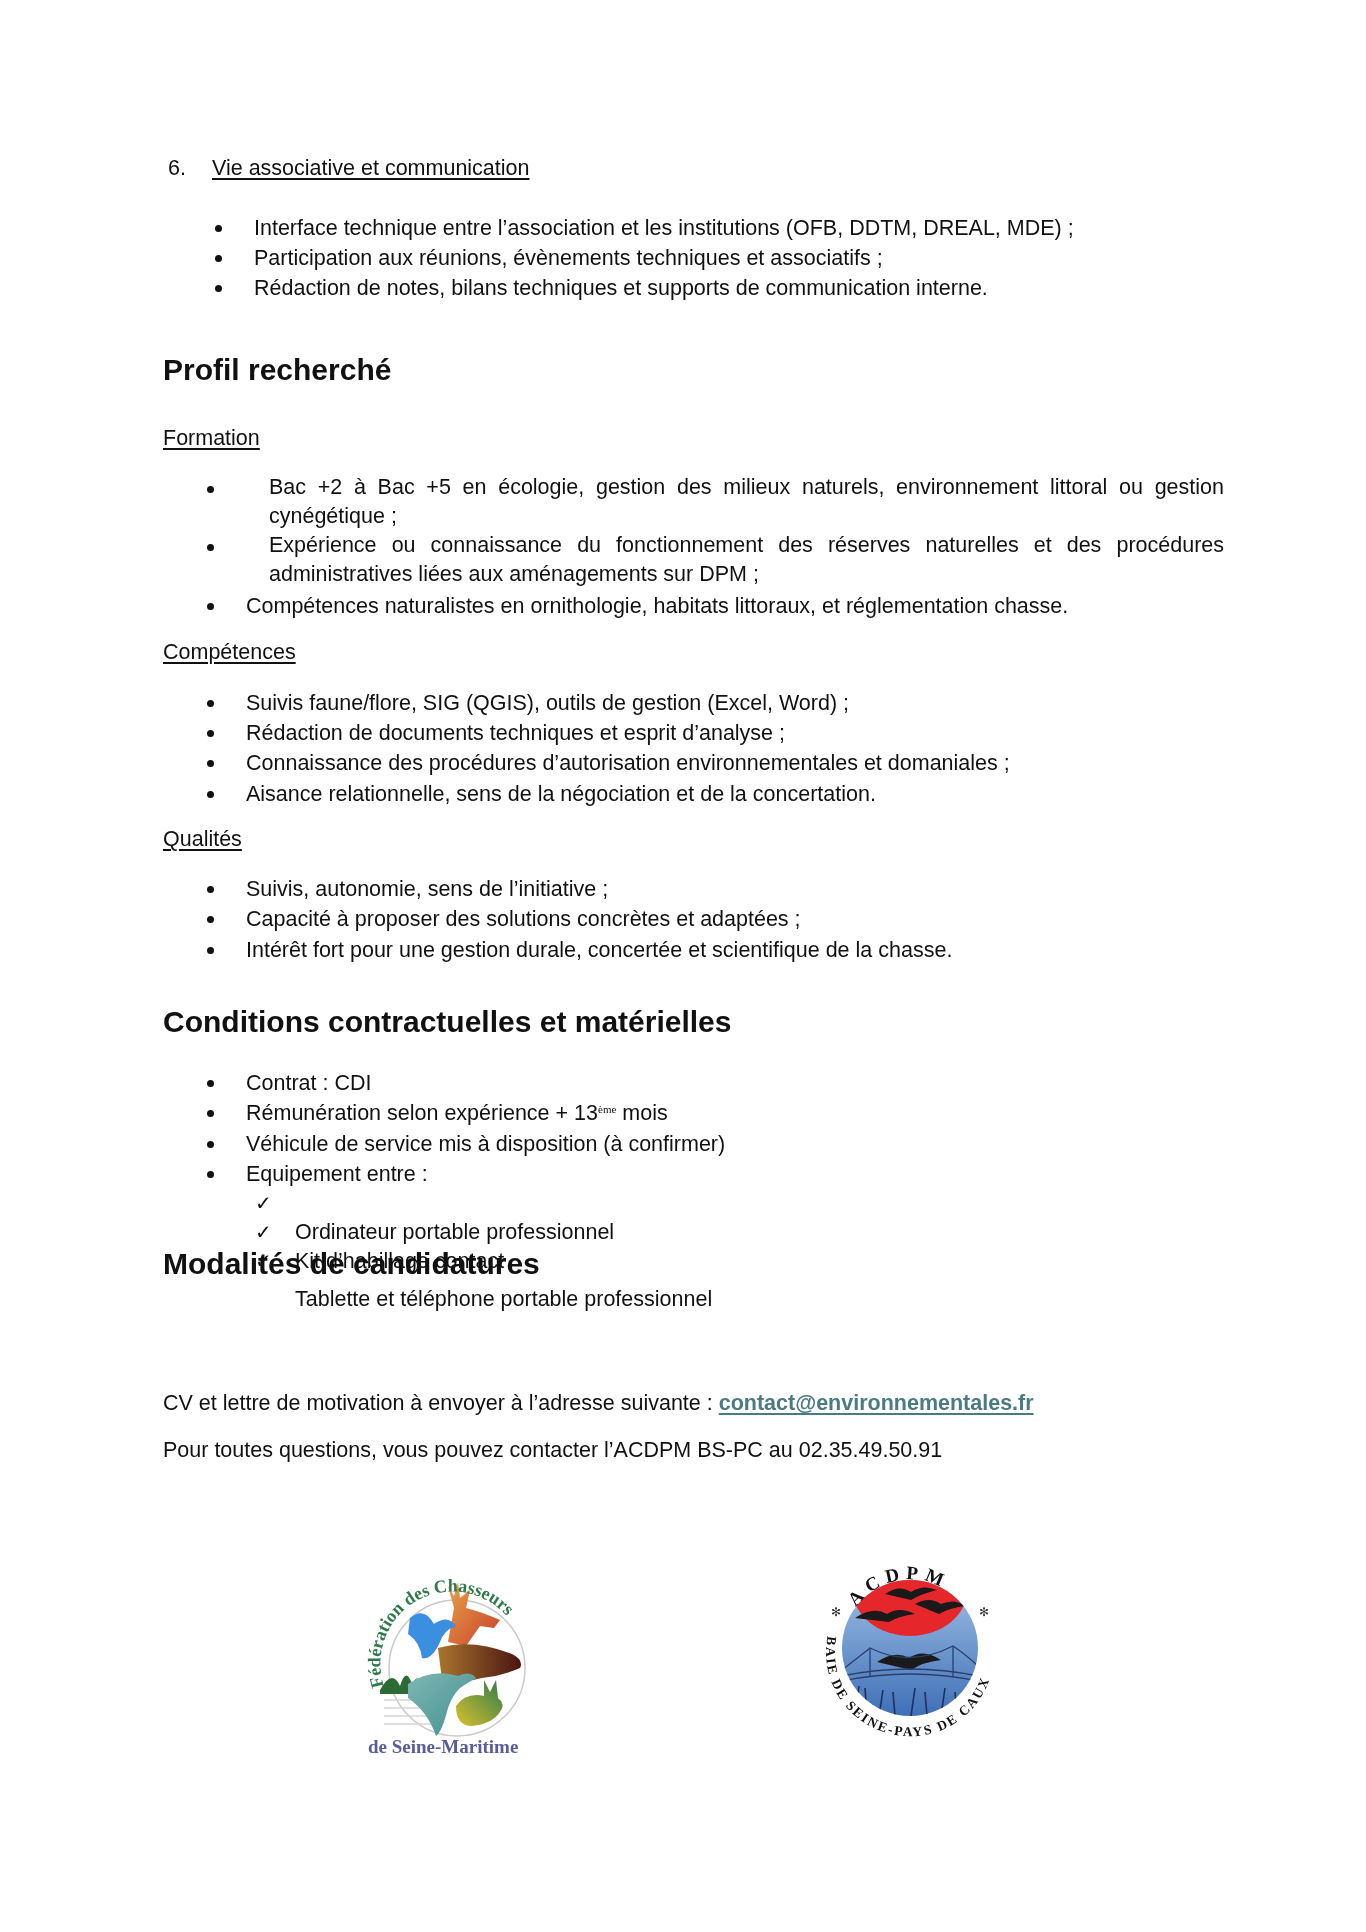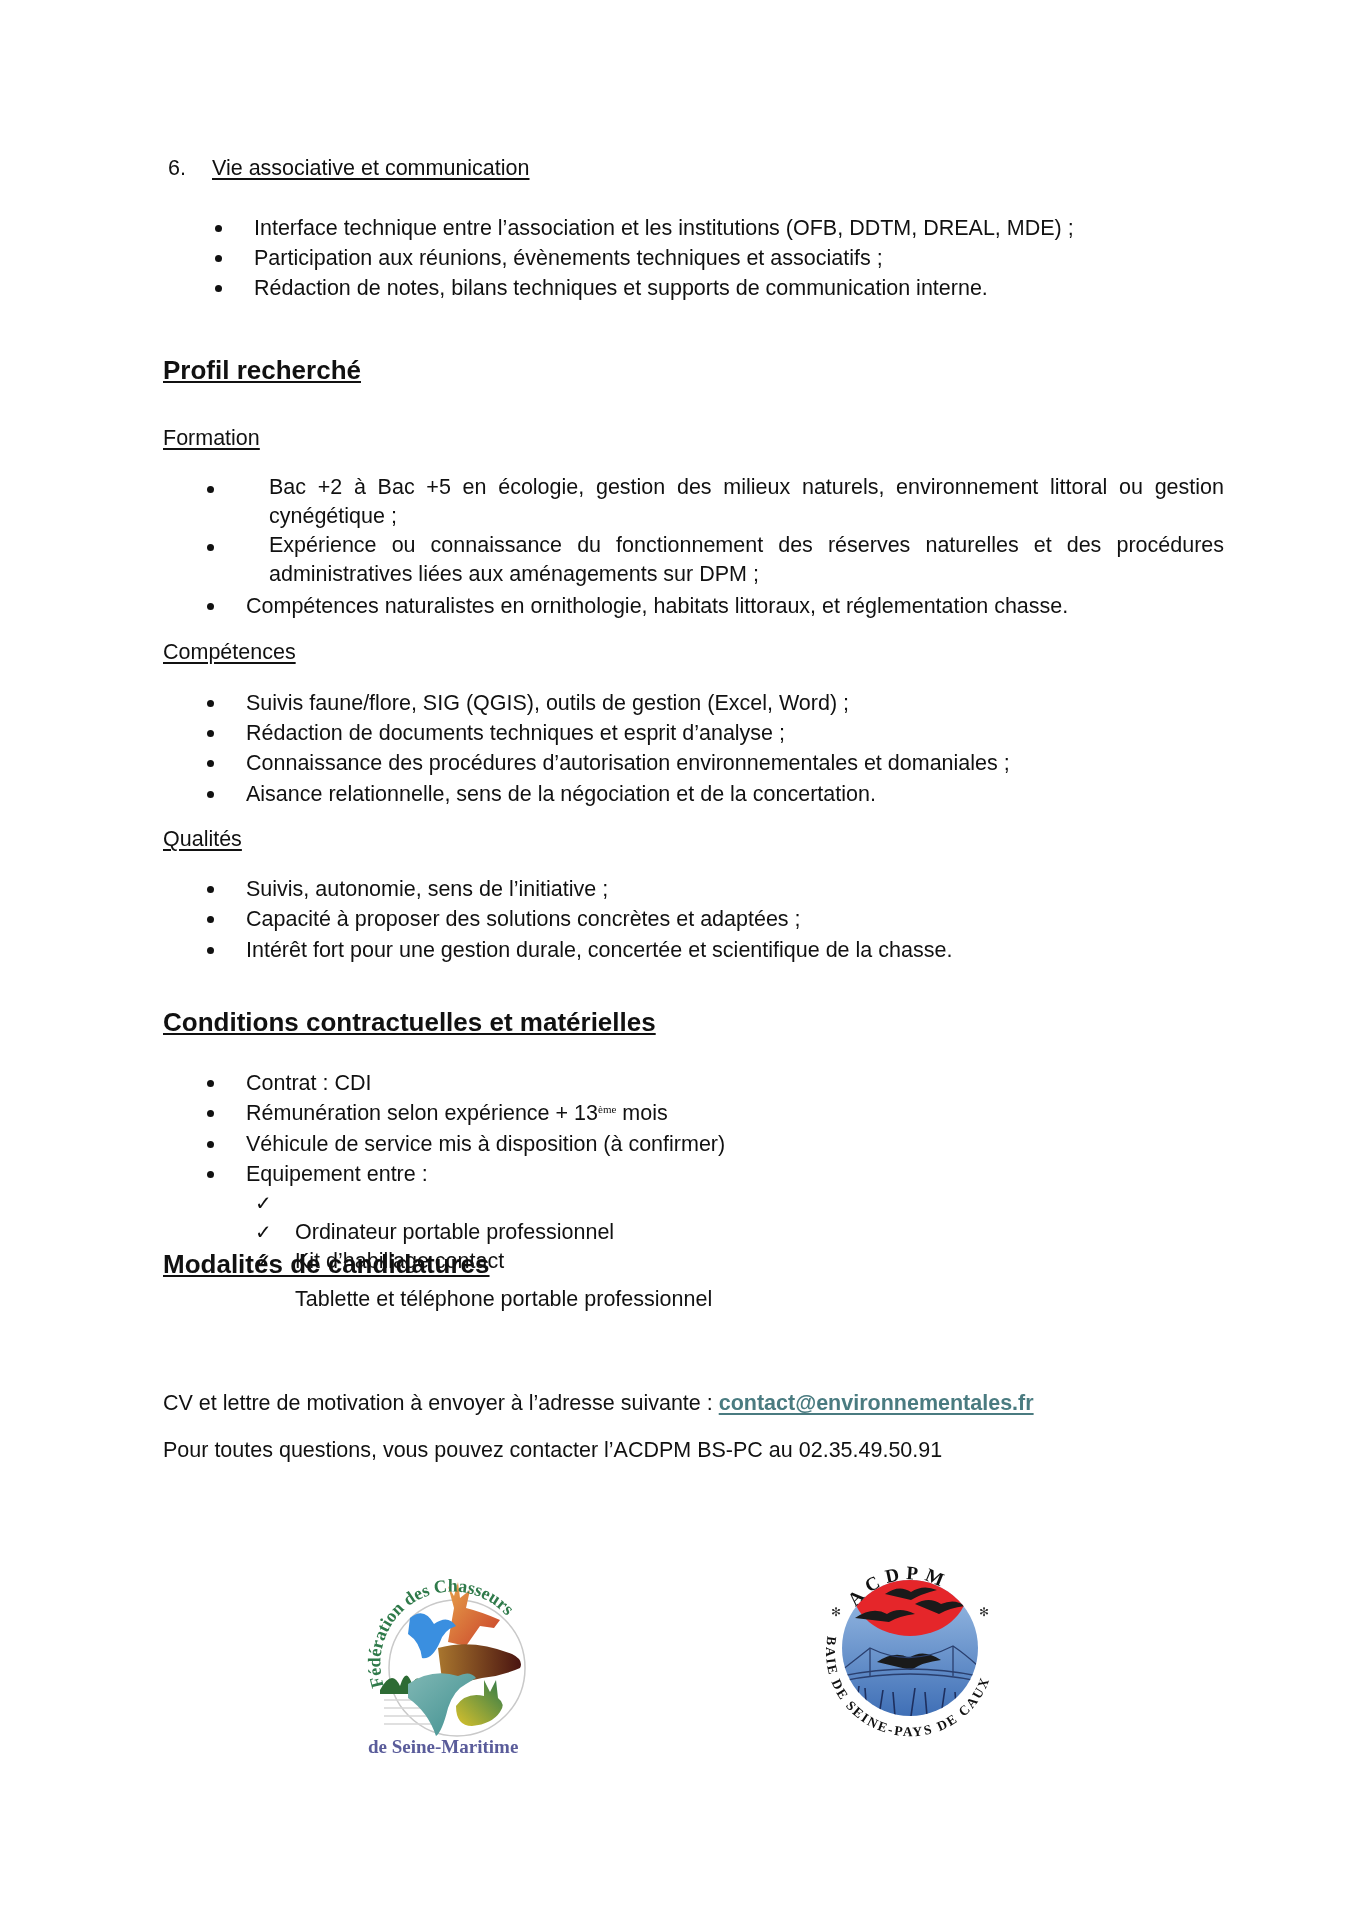--- a/index.html
+++ b/index.html
@@ -1,20 +1,20 @@
 <!DOCTYPE html>
 <html><head>
 <meta charset="utf-8">
 <style>
   html, body { margin:0; padding:0; background:#ffffff; }
   body { width:1366px; height:1932px; position:relative; overflow:hidden;
          font-family:"Liberation Sans", sans-serif; color:#111111; }
   .abs { position:absolute; white-space:nowrap; }
   .txt { font-size:21.5px; line-height:30px; }
-  .h2 { font-size:26px; font-weight:bold; line-height:32px;text-decoration:underline; }
+  .h2 { font-size:30px; font-weight:bold; line-height:32px; }
   .u { text-decoration:underline; text-underline-offset:3px; text-decoration-thickness:1.5px; }
   .bullet { position:absolute; width:7px; height:7px; border-radius:50%; background:#111; }
   .check { font-size:20px; line-height:30px; }
   .just { white-space:normal; text-align:justify; text-align-last:left;margin-left:23px; }
   a.link { color:#4a7b80; font-weight:bold; text-decoration:underline; text-underline-offset:3px; }
   sup { font-size:11px; vertical-align:top; position:relative; top:-4px;font-family:Liberation Serif, serif; }
   .logo { position:absolute; }
 </style>
 </head>
 <body>

